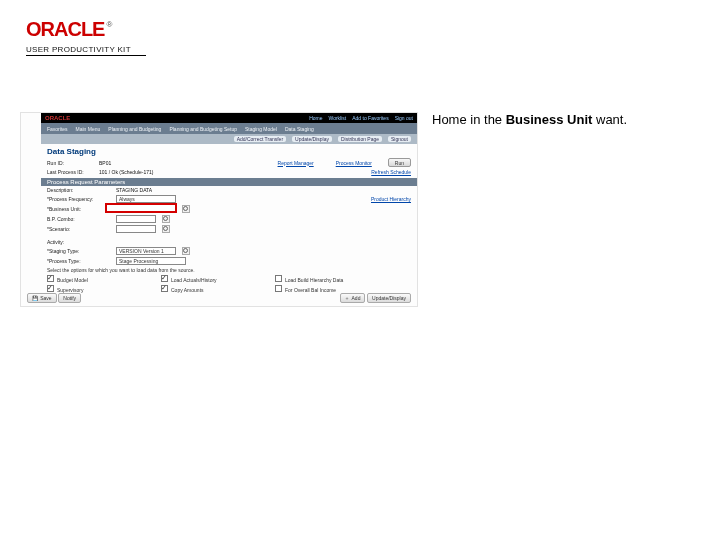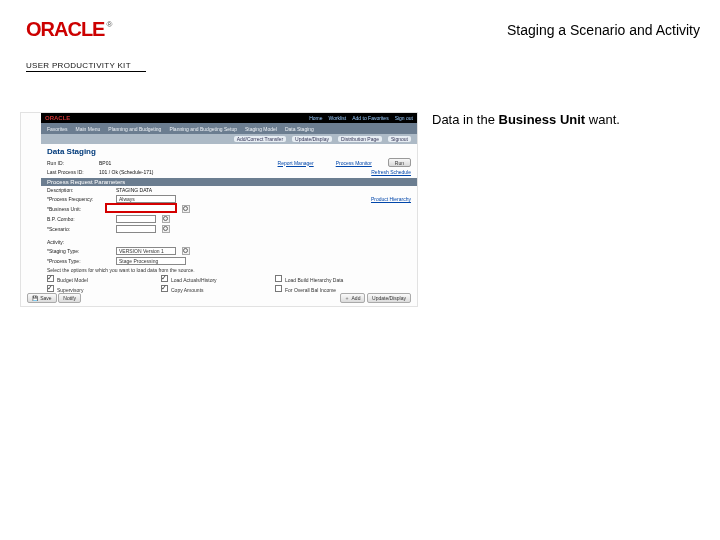--- a/index.html
+++ b/index.html
@@ -5,21 +5,21 @@
   * { box-sizing: border-box; margin: 0; padding: 0; }
   html, body { width: 720px; height: 540px; background: #fff; font-family: Arial, Helvetica, sans-serif; color: #000; }
   .page { position: relative; width: 720px; height: 540px; border-radius: 15px; }
 
   
   .hdr { position: absolute; top: 18px; left: 26px; right: 20px; display: flex; justify-content: space-between; align-items: flex-start; }
   .logo-wrap { display: flex; flex-direction: column; }
   .oracle-logo { display: flex; align-items: center; gap: 2px; }
   .oracle-text { font-family: Arial, sans-serif; font-weight: 700; color: #c00; font-size: 20px; letter-spacing: -1px; }
   .oracle-tm { font-size: 8px; color: #555; align-self: flex-start; margin-top: 2px; }
-  .upk-line { font-size: 8px; color: #111; letter-spacing: 0.3px; margin-top: 20px; }
+  .upk-line { font-size: 8px; color: #111; letter-spacing: 0.3px; margin-top: 4px; }
   .upk-rule { width: 120px; height: 1px; background: #000; margin-top: 1px; }
   .doc-title { font-size: 14px; color: #000; margin-top: 4px; }
 
   
   .shot { position: absolute; top: 112px; left: 20px; width: 398px; height: 195px; background: #fdfdfd; border: 1px solid #e2e2e2; font-size: 6px; color: #333; overflow: hidden; padding-left: 20px; }
   .shot-top { background: #000; color: #fff; height: 10px; display: flex; align-items: center; padding: 0 4px; justify-content: space-between; }
   .shot-top-left { color: #c33; font-weight: bold; font-size: 6px; }
   .shot-top-right { display: flex; gap: 6px; }
   .shot-top-right span { color: #9cf; font-size: 5px; }
   .shot-nav { background: #6b7d90; height: 11px; display: flex; align-items: center; gap: 8px; padding: 0 6px; }
@@ -57,21 +57,20 @@
 
   <div class="hdr">
     <div class="logo-wrap">
       <div class="oracle-logo">
         <span class="oracle-text">ORACLE</span>
         <span class="oracle-tm">®</span>
       </div>
       <div class="upk-line">USER PRODUCTIVITY KIT</div>
       <div class="upk-rule"></div>
     </div>
-    <div class="doc-title">Staging a Scenario and Activity</div>
   </div>
 
   <div class="shot">
     <div class="shot-top">
       <span class="shot-top-left">ORACLE</span>
       <span class="shot-top-right">
         <span>Home</span>
         <span>Worklist</span>
         <span>Add to Favorites</span>
         <span>Sign out</span>
@@ -175,17 +174,17 @@
             <span>＋</span>
             <span>Add</span>
           </span>
         <span class="fbtn">Update/Display</span>
       </span>
     </div>
   </div>
 
   <div class="instr">
     <div class="step-text">
-      <span>Data in the </span><b>Business Unit</b><span> want.</span>
+      <span>Home in the </span><b>Business Unit</b><span> want.</span>
     </div>
   </div>
 
 </div>
 
 </body></html>

